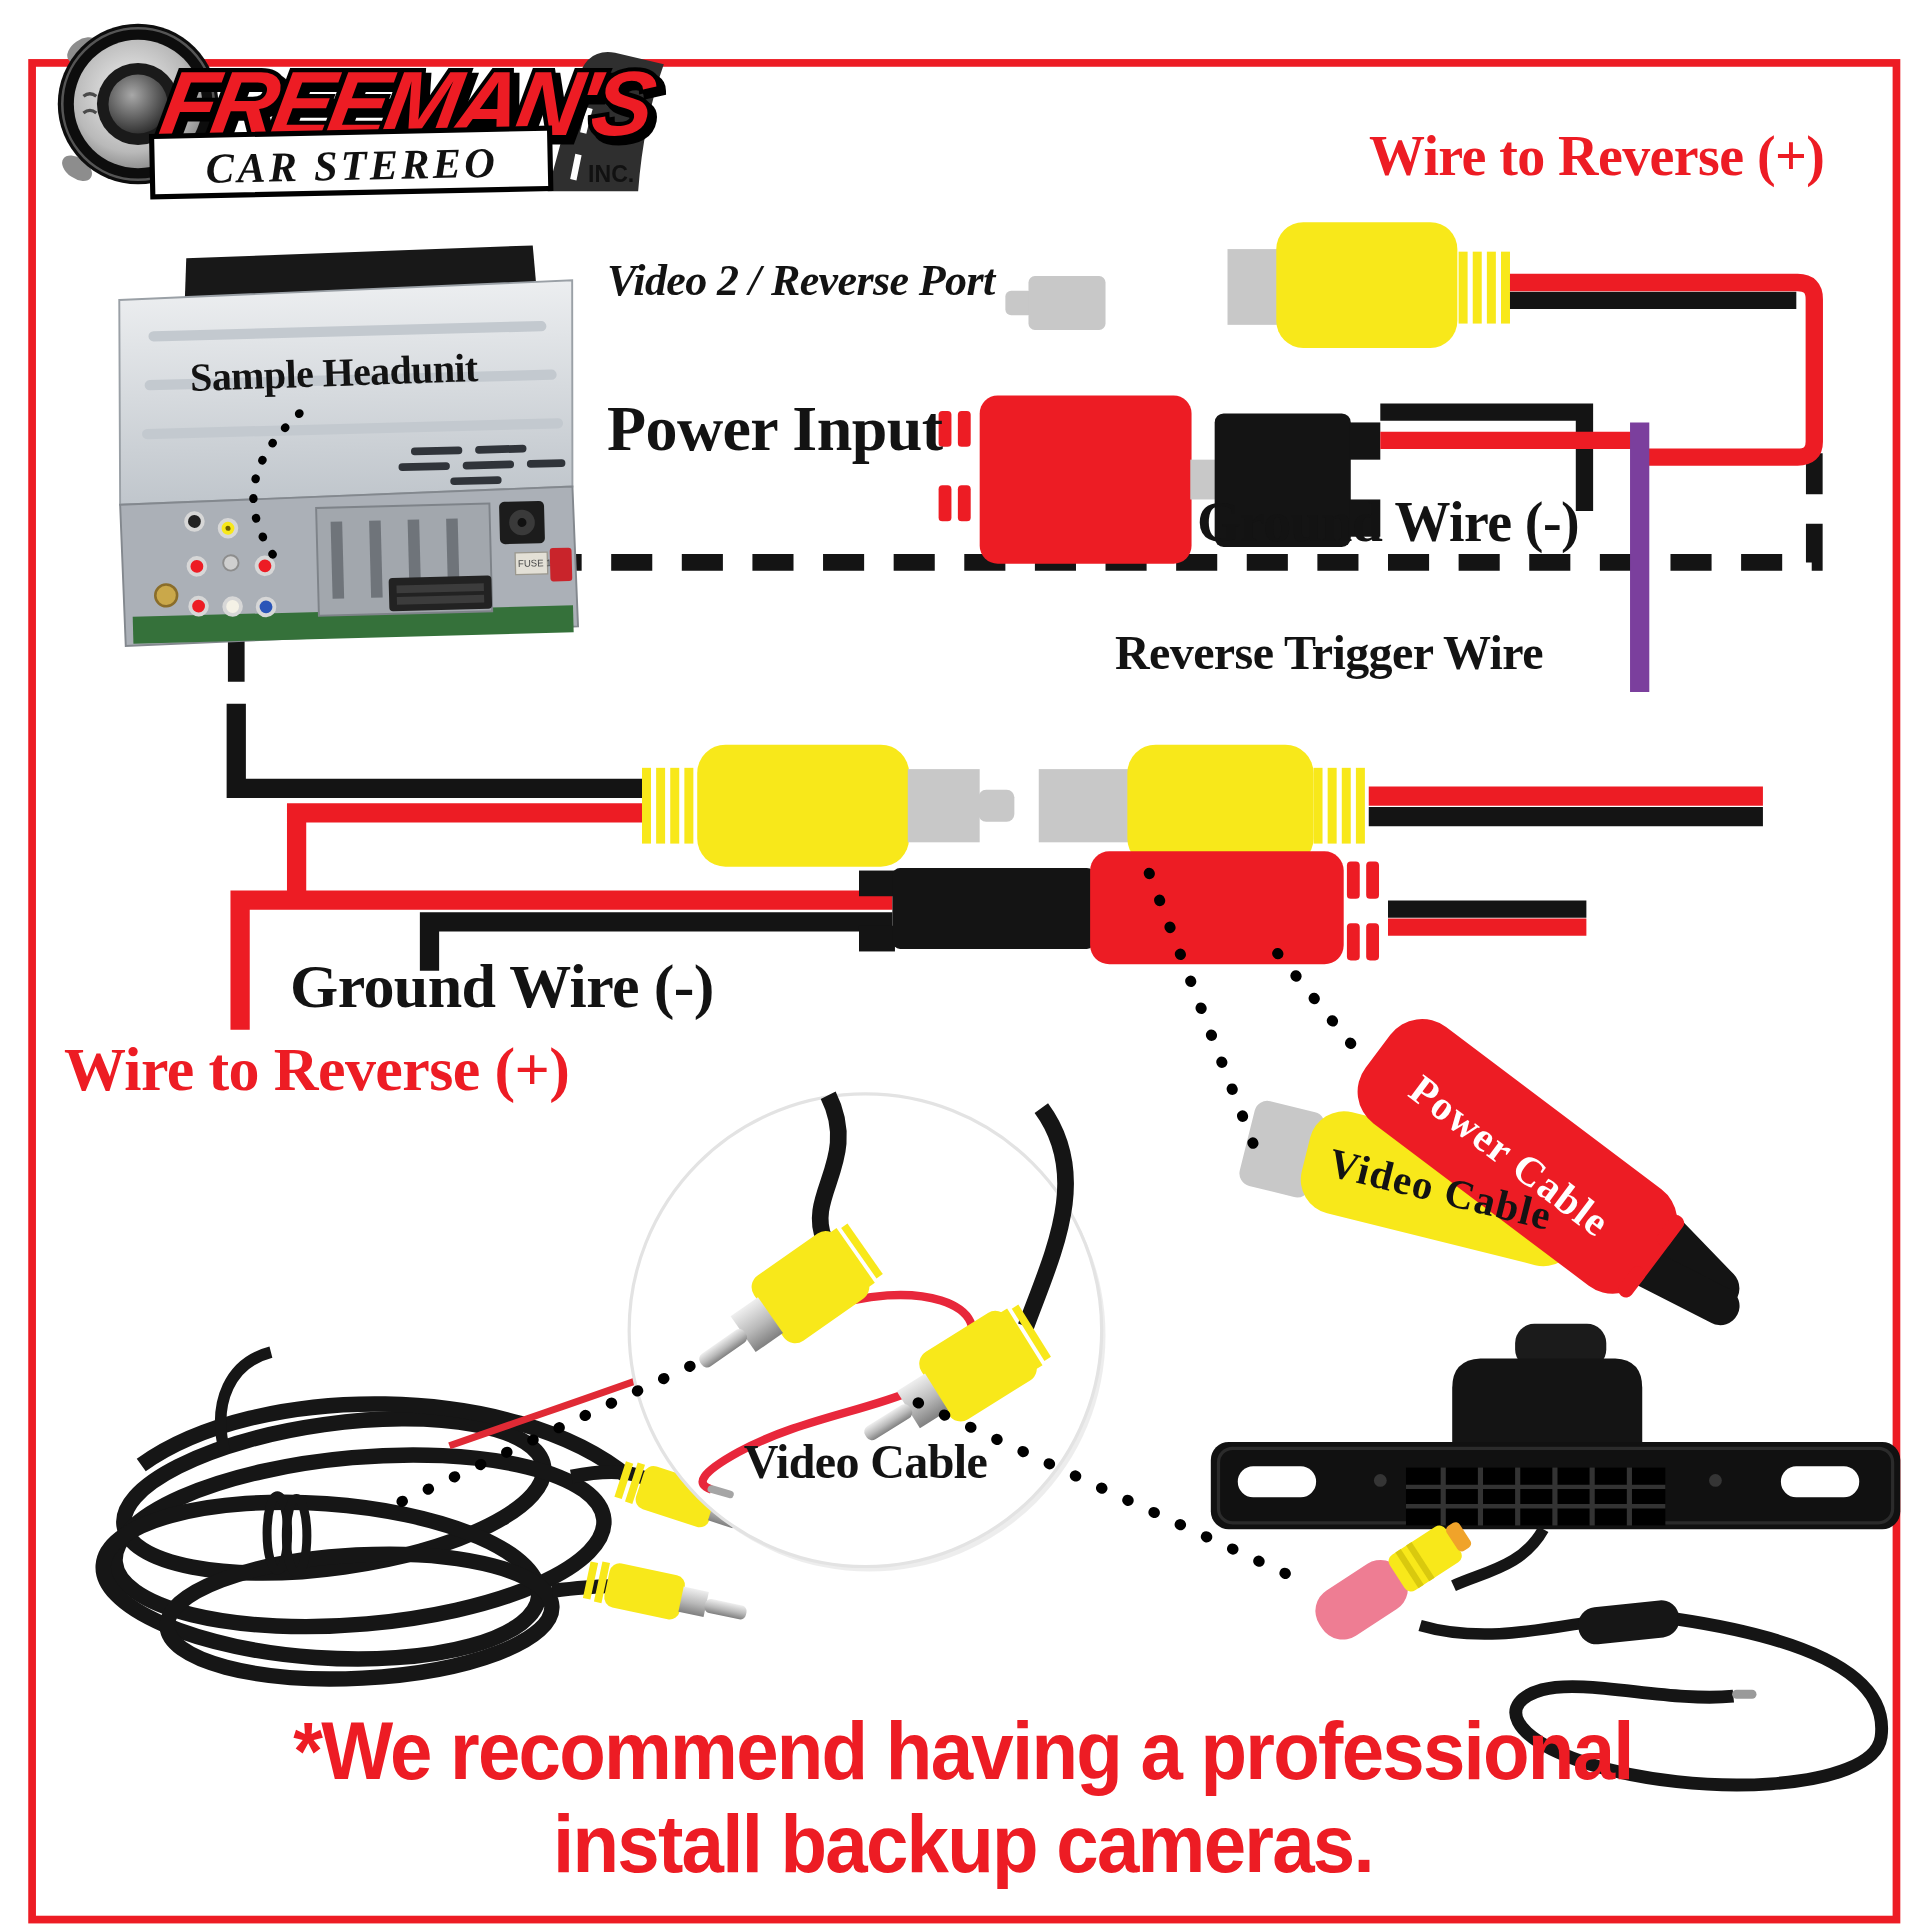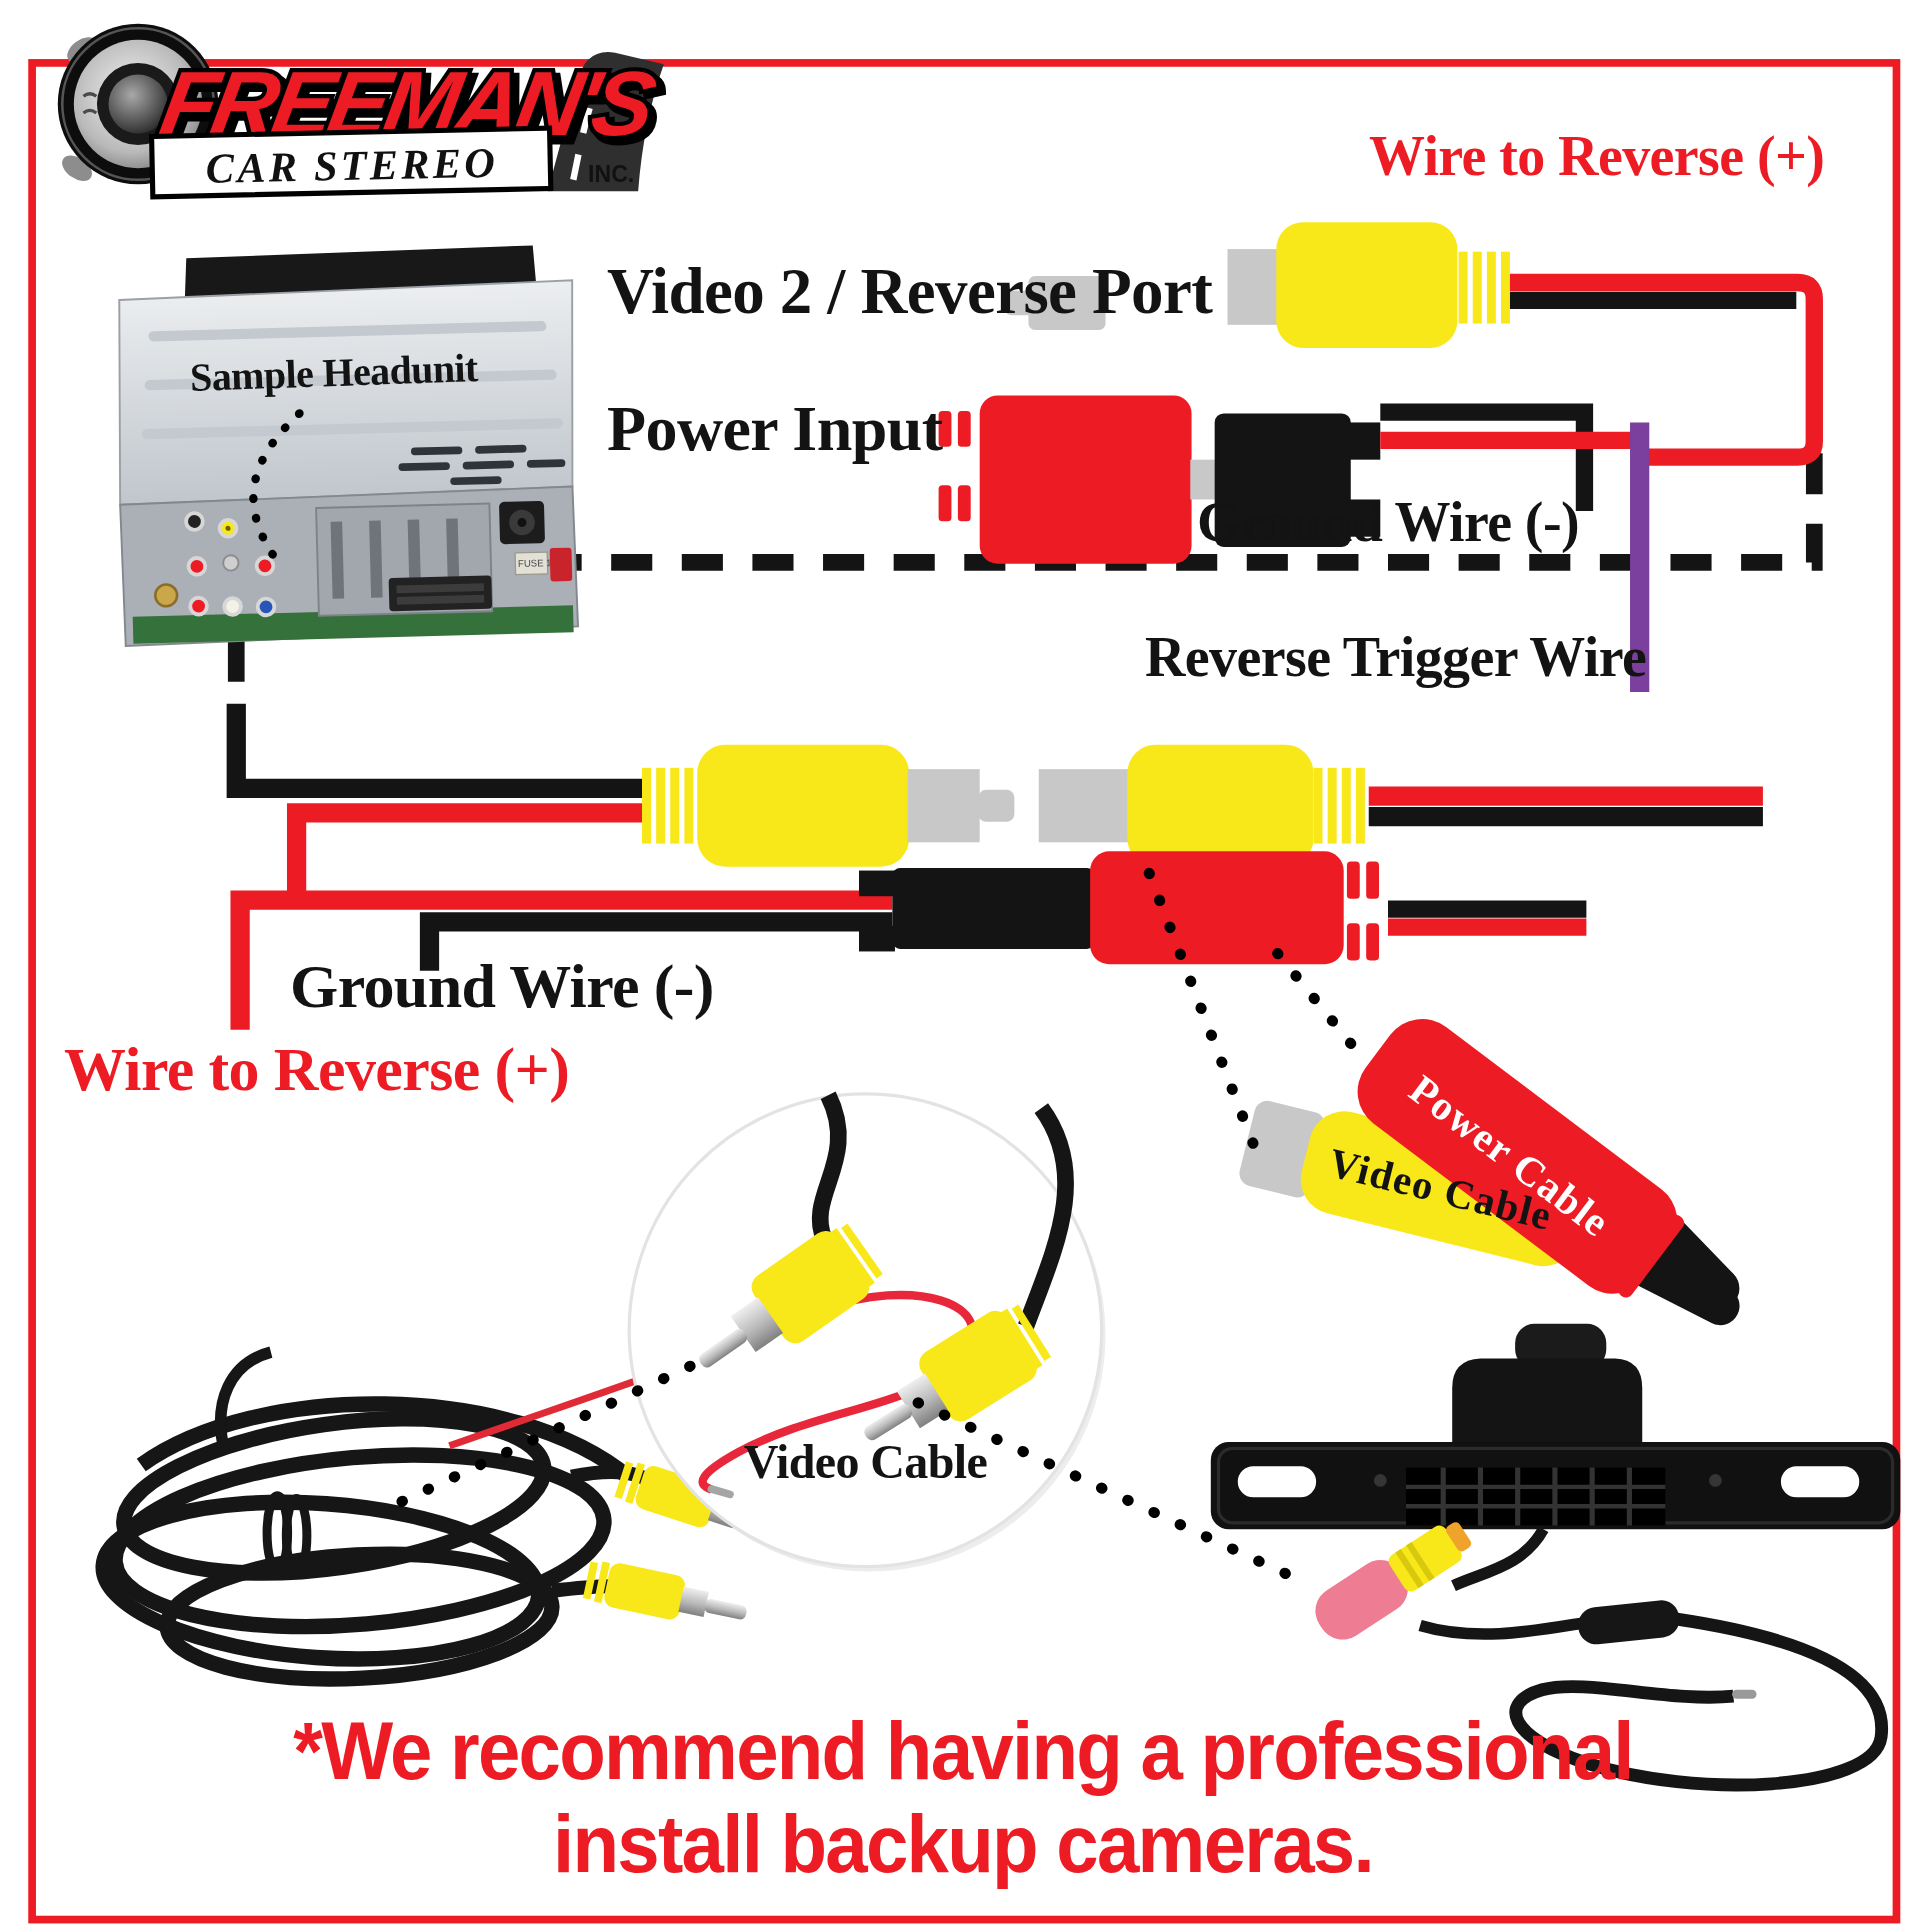--- a/index.html
+++ b/index.html
@@ -315,29 +315,29 @@
     <g transform="rotate(-1.2 550 252)">
       <rect x="237" y="206" width="620" height="94" fill="#fff" stroke="#000" stroke-width="8"></rect>
       <text x="548" y="280" text-anchor="middle" font-family="Liberation Serif, DejaVu Serif, serif" font-style="italic" font-weight="700" font-size="66" letter-spacing="5" fill="#111">CAR STEREO</text>
     </g>
     <text x="916" y="284" font-family="Liberation Sans, DejaVu Sans, sans-serif" font-weight="800" font-size="36" fill="#111">INC.</text>
   </g>
 </svg>
 
 <div class="label" style="left:190px;top:353px;font-size:40px;transform:rotate(-2deg);">Sample Headunit</div>
 
-<div class="label" style="left:607px;top:259px;font-size:65px;">Video 2 / Reverse Port</div>
+<div class="label" style="left:607px;top:259px;font-size:44px;font-style:italic;">Video 2 / Reverse Port</div>
 
 <div class="label" style="left:607px;top:397px;font-size:64px;">Power Input</div>
 
 <div class="label red" style="left:1369px;top:128px;font-size:56px;">Wire to Reverse (+)</div>
 
 <div class="label" style="left:1197px;top:494px;font-size:56px;">Ground Wire (-)</div>
 
-<div class="label" style="left:1115px;top:629px;font-size:56px;margin-left:30px;">Reverse Trigger Wire</div>
+<div class="label" style="left:1115px;top:629px;font-size:48px;">Reverse Trigger Wire</div>
 
 <div class="label" style="left:290px;top:955px;font-size:62px;">Ground Wire (-)</div>
 
 <div class="label red" style="left:64px;top:1038px;font-size:62px;">Wire to Reverse (+)</div>
 
 <div class="label" style="left:673px;top:1438px;width:385px;text-align:center;font-size:48px;">Video Cable</div>
 
 <div class="disclaimer" style="top:1710px;font-size:82px;">*We recommend having a professional</div>
 <div class="disclaimer" style="top:1803px;font-size:82px;">install backup cameras.</div>
 

